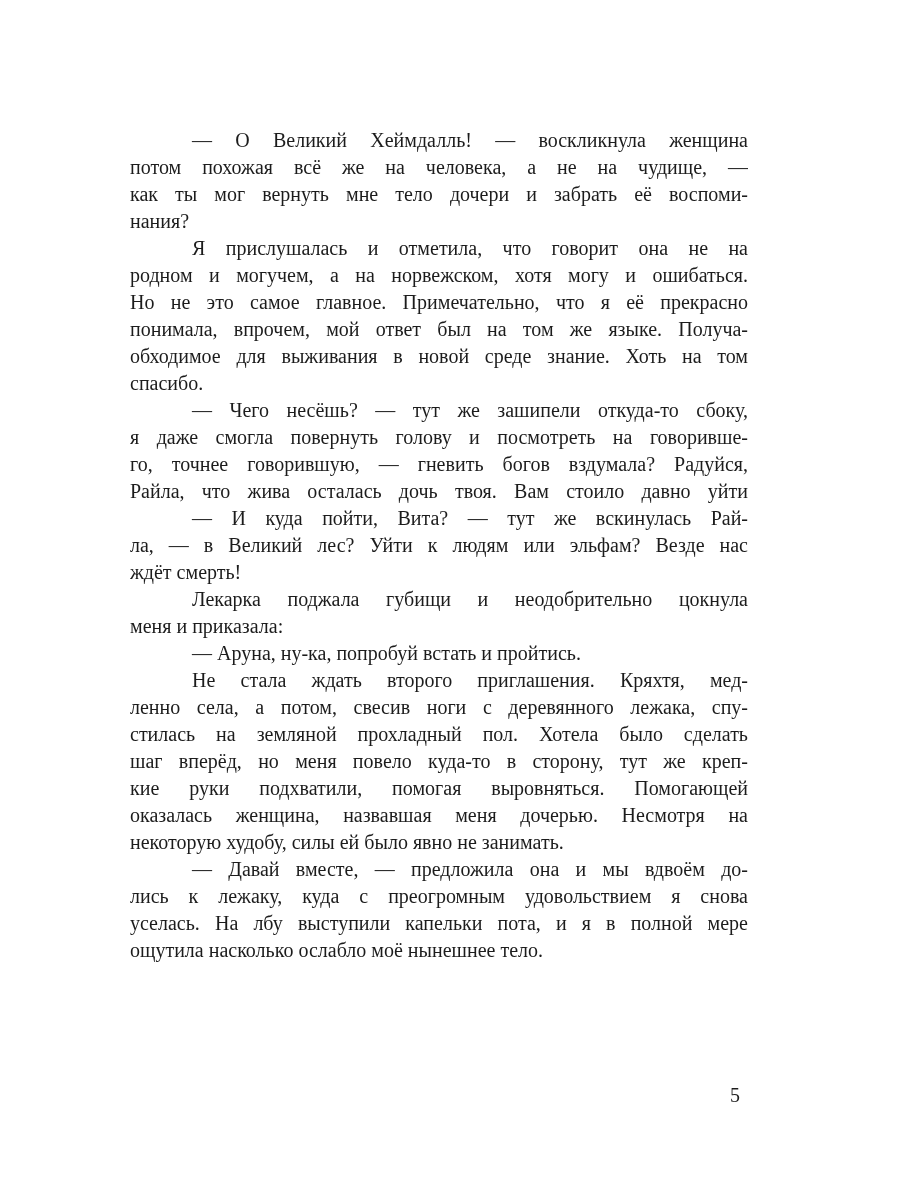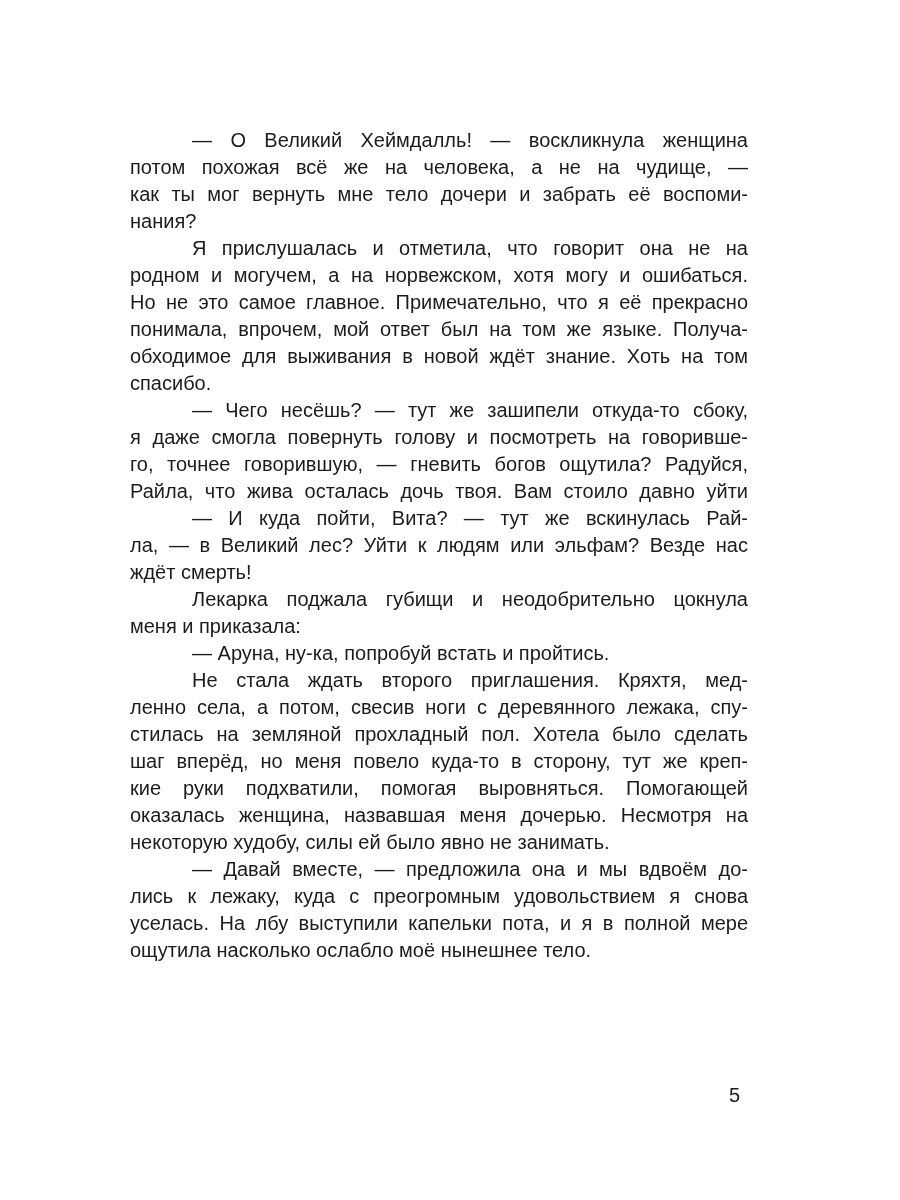--- a/index.html
+++ b/index.html
@@ -6,21 +6,21 @@
     margin: 0;
     padding: 0;
     background: #ffffff;
   }
   .book-page {
     position: relative;
     width: 900px;
     height: 1200px;
     background: #ffffff;
     color: #1c1c1c;
-    font-family: Liberation Sans, sans-serif;
+    font-family: Liberation Serif, serif;
     overflow: hidden;
   }
   .text-block {
     position: absolute;
     left: 130px;
     top: 127px;
     width: 618px;
     font-size: 20px;
     line-height: 27px;
   }
@@ -60,27 +60,27 @@
         <div class="line first">— О Великий Хеймдалль! — воскликнула женщина</div>
         <div class="line">потом похожая всё же на человека, а не на чудище, —</div>
         <div class="line">как ты мог вернуть мне тело дочери и забрать её воспоми-</div>
         <div class="line last">нания?</div>
       </div>
       <div class="paragraph">
         <div class="line first">Я прислушалась и отметила, что говорит она не на</div>
         <div class="line">родном и могучем, а на норвежском, хотя могу и ошибаться.</div>
         <div class="line">Но не это самое главное. Примечательно, что я её прекрасно</div>
         <div class="line">понимала, впрочем, мой ответ был на том же языке. Получа-</div>
-        <div class="line">обходимое для выживания в новой ждёт знание. Хоть на том</div>
+        <div class="line">обходимое для выживания в новой среде знание. Хоть на том</div>
         <div class="line last">спасибо.</div>
       </div>
       <div class="paragraph">
         <div class="line first">— Чего несёшь? — тут же зашипели откуда-то сбоку,</div>
         <div class="line">я даже смогла повернуть голову и посмотреть на говоривше-</div>
-        <div class="line">го, точнее говорившую, — гневить богов ощутила? Радуйся,</div>
+        <div class="line">го, точнее говорившую, — гневить богов вздумала? Радуйся,</div>
         <div class="line">Райла, что жива осталась дочь твоя. Вам стоило давно уйти</div>
       </div>
       <div class="paragraph">
         <div class="line first">— И куда пойти, Вита? — тут же вскинулась Рай-</div>
         <div class="line">ла, — в Великий лес? Уйти к людям или эльфам? Везде нас</div>
         <div class="line last">ждёт смерть!</div>
       </div>
       <div class="paragraph">
         <div class="line first">Лекарка поджала губищи и неодобрительно цокнула</div>
         <div class="line last">меня и приказала:</div>

